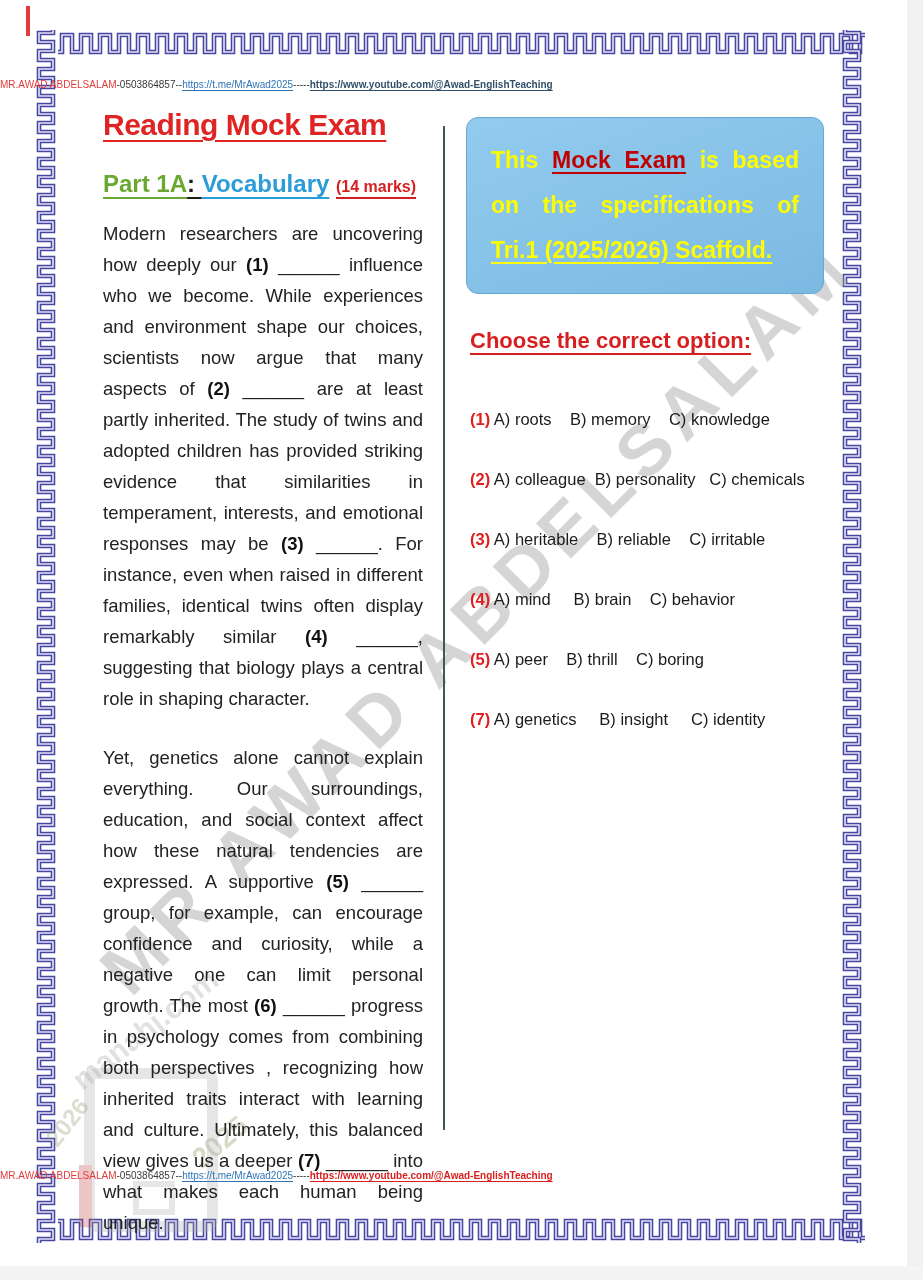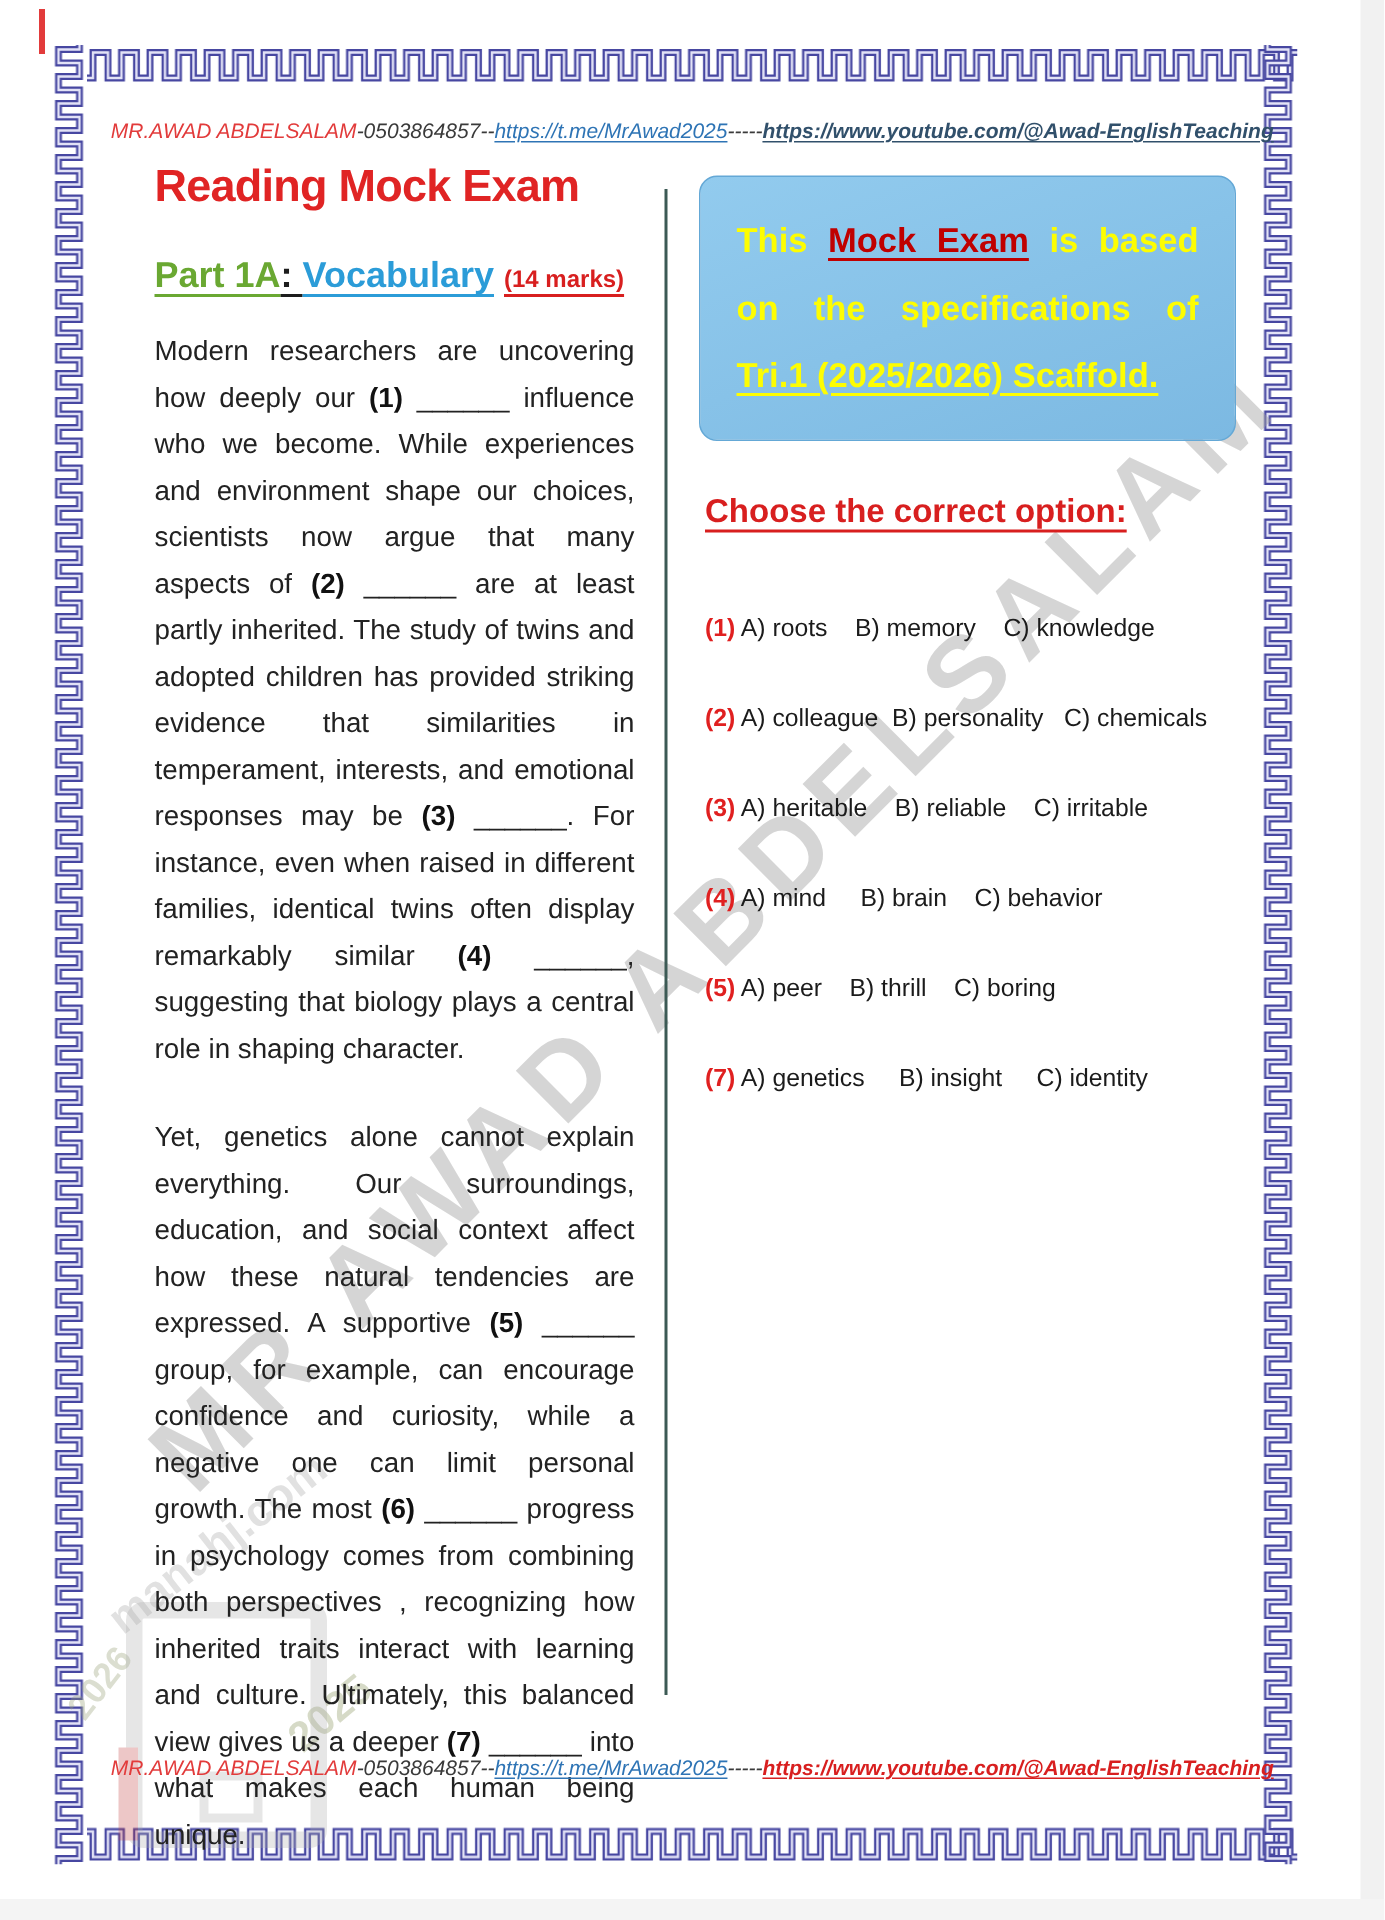--- a/index.html
+++ b/index.html
@@ -25,34 +25,34 @@
   .wm-2025{left:186px;top:1150px;transform:rotate(-40deg);transform-origin:0 0;
            font-size:28px;font-weight:800;color:#96a06e;opacity:.38;}
   .wm-2026{left:40px;top:1135px;transform:rotate(-52deg);transform-origin:0 0;
            font-size:24px;font-weight:800;color:#9aa37a;opacity:.35;}
   .wm-tablet{left:84px;top:1068px;width:112px;height:142px;border:11px solid #a9a9a9;
              border-radius:12px;opacity:.28;}
   .wm-tablet .spine{position:absolute;left:-16px;bottom:-6px;width:13px;height:62px;background:#c23a3a;}
   .wm-tablet .btn{position:absolute;left:38px;bottom:6px;width:30px;height:22px;border:6px solid #a9a9a9;}
 
   
-  .hline{position:absolute;left:0;width:100%;text-align:center;font-size:14px;font-style:italic;}
+  .hline{position:absolute;left:0;width:100%;text-align:left;font-size:10px;}
   .header-line{top:79px;}
   .footer-line{top:1170px;}
   .c-hred{color:#e23b3b;}
   .c-hdark{color:#3a3a3a;}
   .c-hblue{color:#2e74b5;}
   .c-hteal{color:#31506b;font-weight:700;}
   .c-hredlink{color:#d81f1f;font-weight:700;}
   .hline .u{text-decoration:underline;text-underline-offset:2px;}
 
   
   .leftcol{position:absolute;left:103px;top:108px;width:320px;}
   .title{margin:0;font-size:30px;font-weight:800;color:#e02424;
-         text-decoration-thickness:2px;text-underline-offset:5px;letter-spacing:-.5px;}
+         text-decoration:underline;text-decoration-thickness:2px;text-underline-offset:5px;letter-spacing:-.5px;}
   .part{margin:28px 0 0 0;font-size:24px;font-weight:800;text-underline-offset:5px;}
   .part span{text-decoration:underline;text-decoration-thickness:2px;text-underline-offset:5px;margin-top:22px;}
   .part-green{color:#6aa832;}
   .part-colon{color:#1d1d1d;}
   .part-blue{color:#2b9cd8;}
   .part-marks{color:#d81f1f;font-size:16px;font-weight:800;}
   .ptitle{margin:36px 0 0 0;font-size:19px;font-weight:700;color:#111;
           text-decoration:underline;text-decoration-thickness:1.5px;text-underline-offset:3px;}
   .para{margin:20px 0 0 0;font-size:18.5px;line-height:31px;color:#222;
         text-align:justify;text-align-last:left;}

